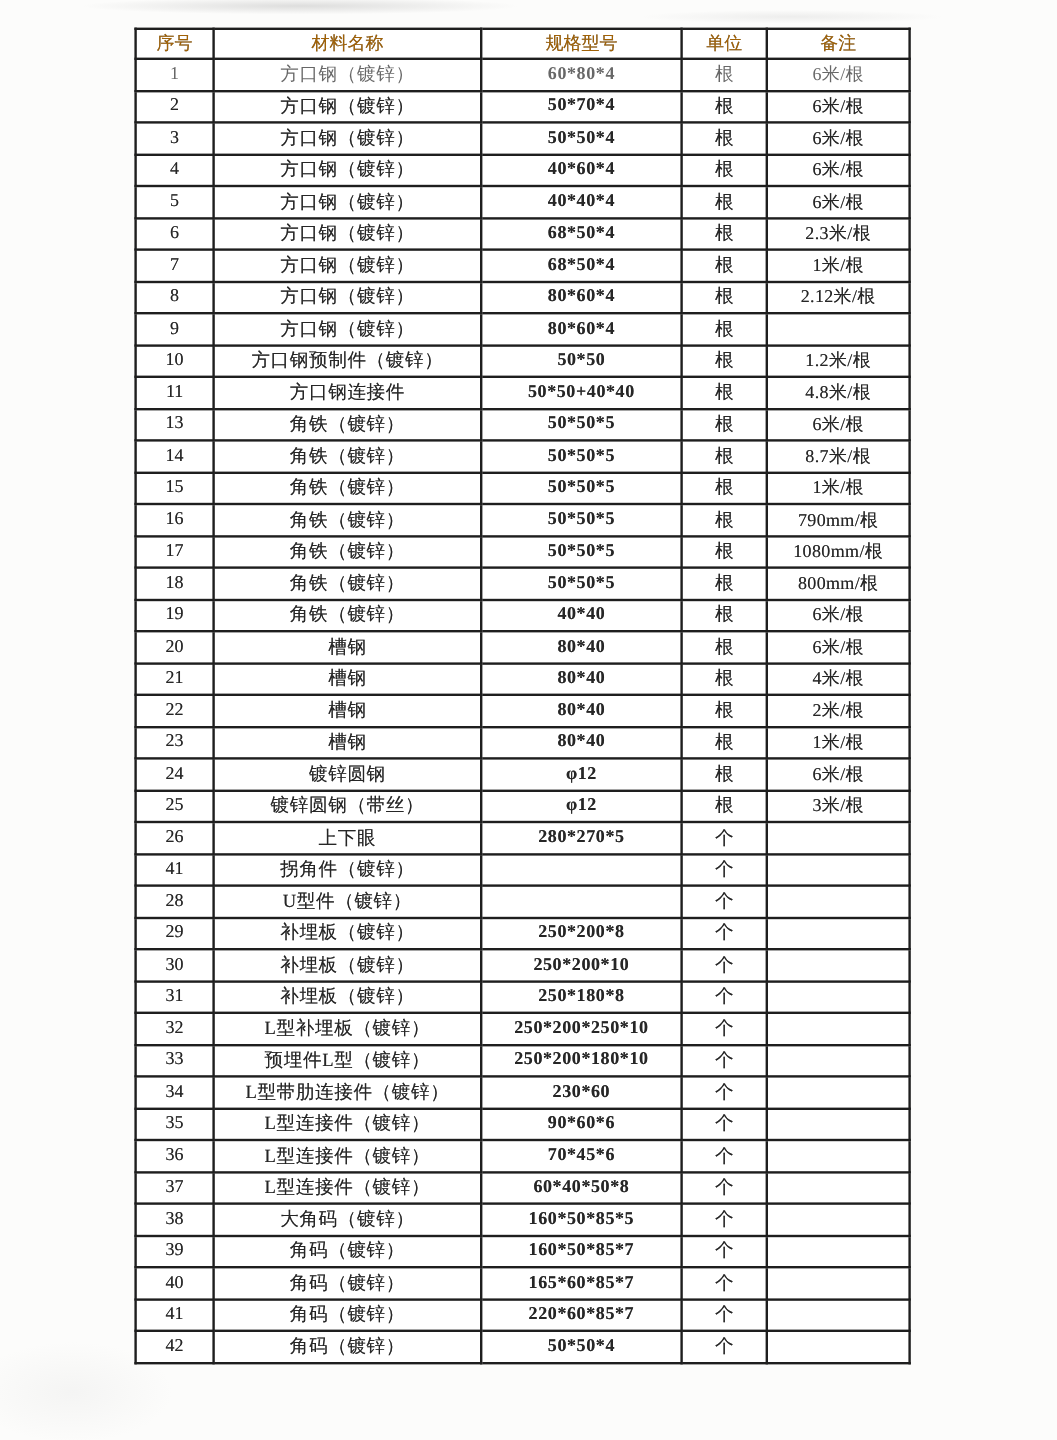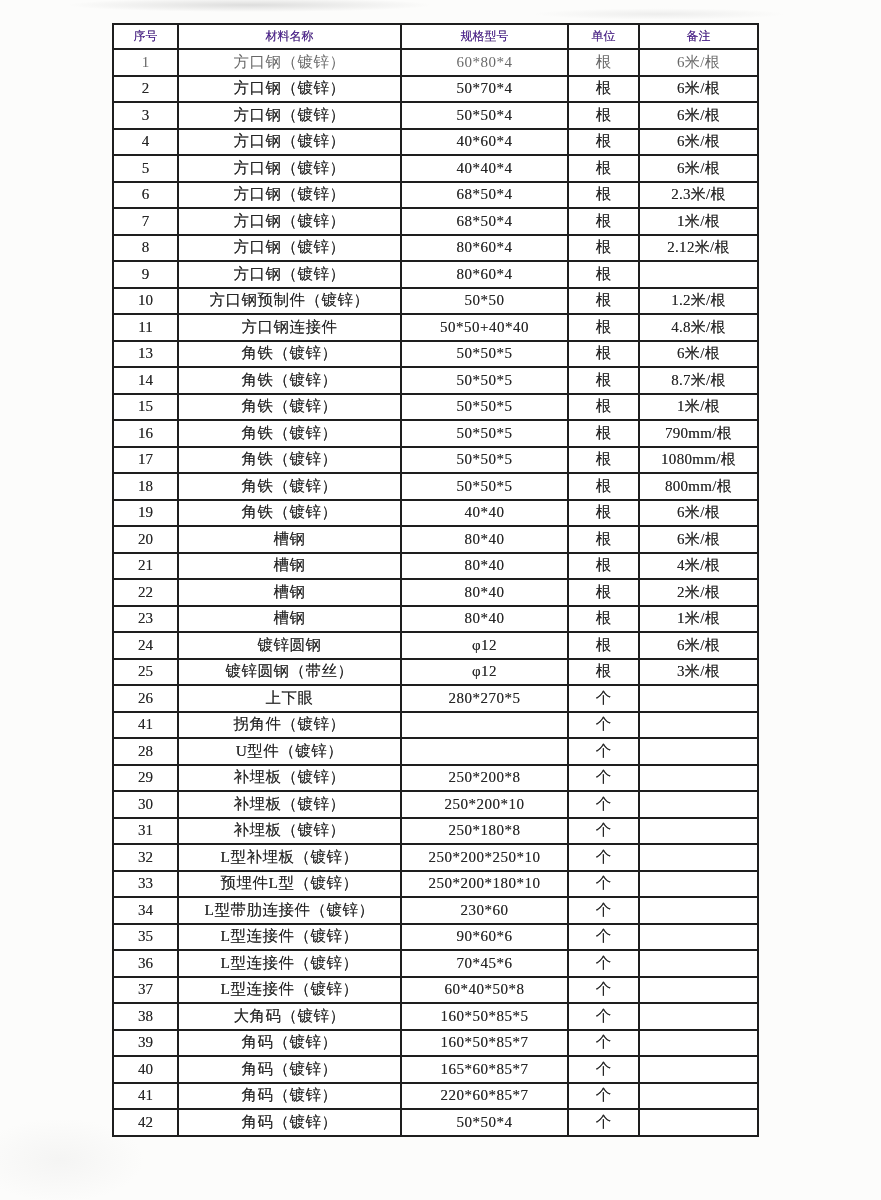--- a/index.html
+++ b/index.html
@@ -39,27 +39,27 @@
     text-align: center;
     vertical-align: middle;
     padding: 0 2px;
     overflow: hidden;
     white-space: nowrap;
     text-shadow: 0 0 0.5px rgba(20,20,20,.55);
   }
   table.materials thead tr { height: 25px; }
   table.materials tbody tr { height: 26.5px; }
   table.materials th {
-    font-size: 12px;
+    font-size: 15px;
     font-weight: normal;
-    color: #4c1d95;
+    color: #a16207;
   }
   td.c-no   { font-size: 15px; }
   td.c-name { font-size: 15.5px; letter-spacing: 0.5px; font-family: Liberation Serif, serif; }
-  td.c-spec { font-size: 15px; letter-spacing: 0.5px; }
+  td.c-spec { font-size: 15px; letter-spacing: 0.5px; font-weight: bold; }
   td.c-unit { font-size: 15.5px; }
   td.c-note { font-size: 15px; letter-spacing: 0.3px; }
   
   table.materials tbody tr:first-child td { color: rgba(45,45,45,.72); text-shadow: none; }
 </style>
 </head>
 <body>
 
 <div class="scan-page">
   <table class="materials">

